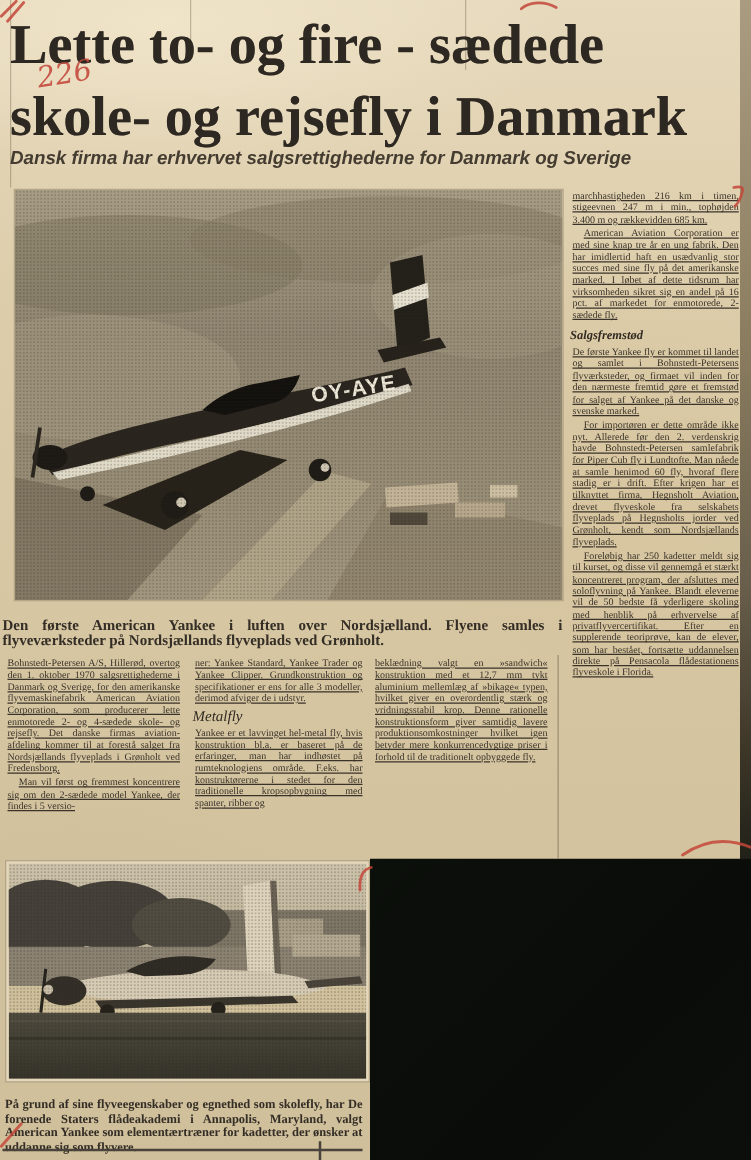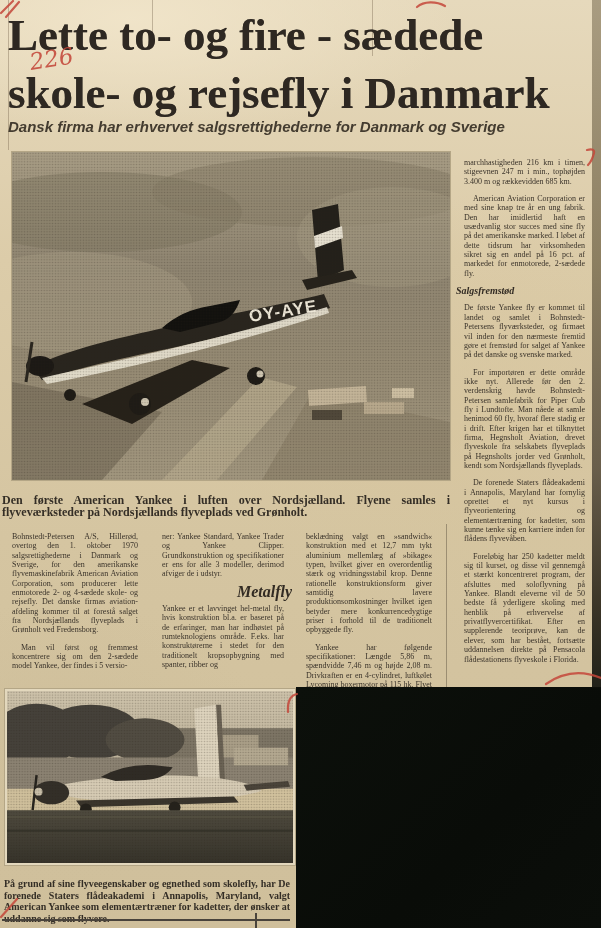--- a/index.html
+++ b/index.html
@@ -63,25 +63,25 @@
   }
 
   
   .ncol{
     position:absolute;top:524px;height:164px;overflow:hidden;
     font-size:8px;line-height:9.35px;text-align:justify;color:#3a332a;
   }
   #col1{left:4px;width:142px;}
   #col2{left:154px;width:138px;}
   #col3{left:298px;width:142px;}
-  .ncol p,.rightcol p{margin:8px;text-indent:9px;}
+  .ncol p,.rightcol p{margin:2px;text-indent:9px;text-decoration:underline;}
   .ncol p.noindent,.rightcol p.noindent{text-indent:0;}
   .colhead{
-    font-size:16px;font-style:italic;font-weight:bold;color:#322b23;
-    margin:6px 0 3px 0;text-indent:0;text-align:right;
+    font-size:12px;font-style:italic;font-weight:normal;color:#322b23;
+    margin:6px 0 3px 0;text-indent:0;text-align:left;
   }
   .vrule{position:absolute;left:446px;top:524px;width:1px;height:163px;background:rgba(110,98,76,.55);}
 
   .rightcol{
     position:absolute;left:456px;top:150px;width:137px;height:538px;overflow:hidden;
     font-size:8px;line-height:9.35px;text-align:justify;color:#3a332a;
   }
   .rc-head{
     font-size:10px;font-style:italic;font-weight:bold;color:#322b23;
     margin:7px 0 4px 0;text-indent:0;text-align:left;
@@ -161,35 +161,33 @@
 
   <p class="caption1">Den første American Yankee i luften over Nordsjælland. Flyene samles i flyveværksteder på Nordsjællands flyveplads ved Grønholt.</p>
 
   <div class="ncol" id="col1">
     <p class="noindent">Bohnstedt-Petersen A/S, Hillerød, overtog den 1. oktober 1970 salgsrettighederne i Danmark og Sverige, for den amerikanske flyvemaskinefabrik American Aviation Corporation, som producerer lette enmotorede 2- og 4-sædede skole- og rejsefly. Det danske firmas aviation-afdeling kommer til at forestå salget fra Nordsjællands flyveplads i Grønholt ved Fredensborg.</p>
     <p>Man vil først og fremmest koncentrere sig om den 2-sædede model Yankee, der findes i 5 versio-</p>
   </div>
   <div class="ncol" id="col2">
     <p class="noindent">ner: Yankee Standard, Yankee Trader og Yankee Clipper. Grundkonstruktion og specifikationer er ens for alle 3 modeller, derimod afviger de i udstyr.</p>
     <div class="colhead">Metalfly</div>
-    <p class="noindent">Yankee er et lavvinget hel-metal fly, hvis konstruktion bl.a. er baseret på de erfaringer, man har indhøstet på rumteknologiens område. F.eks. har konstruktørerne i stedet for den traditionelt kropsopbygning med spanter, ribber og</p>
+    <p class="noindent">Yankee er et lavvinget hel-metal fly, hvis konstruktion bl.a. er baseret på de erfaringer, man har indhøstet på rumteknologiens område. F.eks. har konstruktørerne i stedet for den traditionelle kropsopbygning med spanter, ribber og</p>
   </div>
   <div class="ncol" id="col3">
     <p class="noindent">beklædning valgt en »sandwich« konstruktion med et 12,7 mm tykt aluminium mellemlæg af »bikage« typen, hvilket giver en overordentlig stærk og vridningsstabil krop. Denne rationelle konstruktionsform giver samtidig lavere produktionsomkostninger hvilket igen betyder mere konkurrencedygtige priser i forhold til de traditionelt opbyggede fly.</p>
-    <p>Yankee har følgende specifikationer: Længde 5,86 m, spændvidde 7,46 m og højde 2,08 m. Drivkraften er en 4-cylindret, luftkølet Lycoming boxermotor på 115 hk. Flyet har en fuldvægt på 680 kg. Tophastigheden er 232 km i timen</p>
   </div>
   <div class="vrule"></div>
 
   <div class="rightcol">
     <p class="noindent">marchhastigheden 216 km i timen, stigeevnen 247 m i min., tophøjden 3.400 m og rækkevidden 685 km.</p>
     <p>American Aviation Corporation er med sine knap tre år en ung fabrik. Den har imidlertid haft en usædvanlig stor succes med sine fly på det amerikanske marked. I løbet af dette tidsrum har virksomheden sikret sig en andel på 16 pct. af markedet for enmotorede, 2-sædede fly.</p>
     <div class="rc-head">Salgsfremstød</div>
     <p class="noindent">De første Yankee fly er kommet til landet og samlet i Bohnstedt-Petersens flyværksteder, og firmaet vil inden for den nærmeste fremtid gøre et fremstød for salget af Yankee på det danske og svenske marked.</p>
     <p>For importøren er dette område ikke nyt. Allerede før den 2. verdenskrig havde Bohnstedt-Petersen samlefabrik for Piper Cub fly i Lundtofte. Man nåede at samle henimod 60 fly, hvoraf flere stadig er i drift. Efter krigen har et tilknyttet firma, Hegnsholt Aviation, drevet flyveskole fra selskabets flyveplads på Hegnsholts jorder ved Grønholt, kendt som Nordsjællands flyveplads.</p>
-    <p>De forenede Staters flådeakademi i Annapolis, Maryland har fornylig oprettet et nyt kursus i flyveorientering og elementærtræning for kadetter, som kunne tænke sig en karriere inden for flådens flyvevåben.</p>
     <p>Foreløbig har 250 kadetter meldt sig til kurset, og disse vil gennemgå et stærkt koncentreret program, der afsluttes med soloflyvning på Yankee. Blandt eleverne vil de 50 bedste få yderligere skoling med henblik på erhvervelse af privatflyvercertifikat. Efter en supplerende teoriprøve, kan de elever, som har bestået, fortsætte uddannelsen direkte på Pensacola flådestationens flyveskole i Florida.</p>
   </div>
 
   <svg class="photo2" viewBox="0 0 290 176" preserveAspectRatio="none">
     <defs>
       <linearGradient id="g2" x1="0" y1="0" x2="0" y2="1">
         <stop offset="0" stop-color="#cdc2aa"></stop>
           <stop offset="1" stop-color="#b9ae96"></stop>
       </linearGradient>
       <linearGradient id="g3" x1="0" y1="0" x2="0" y2="1">

